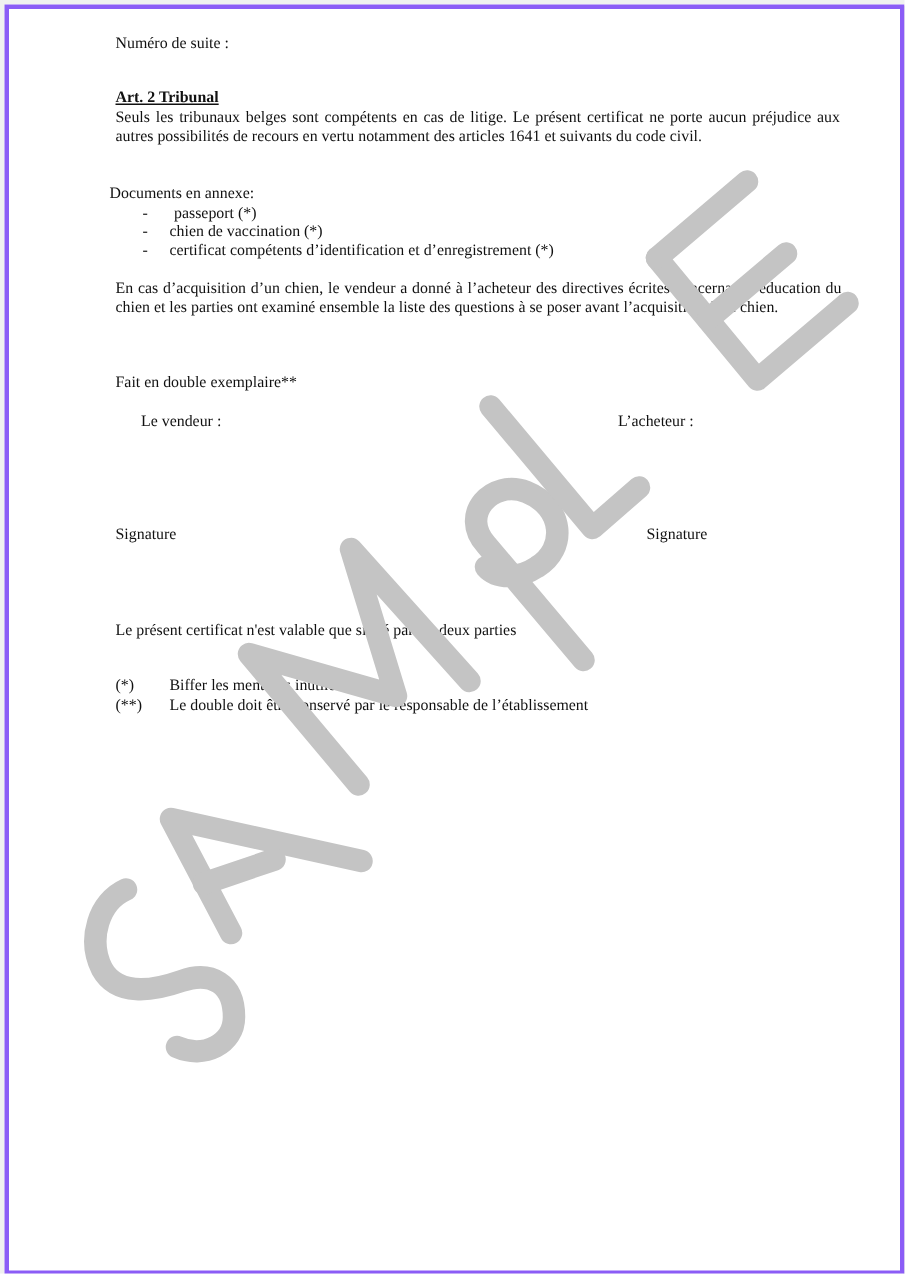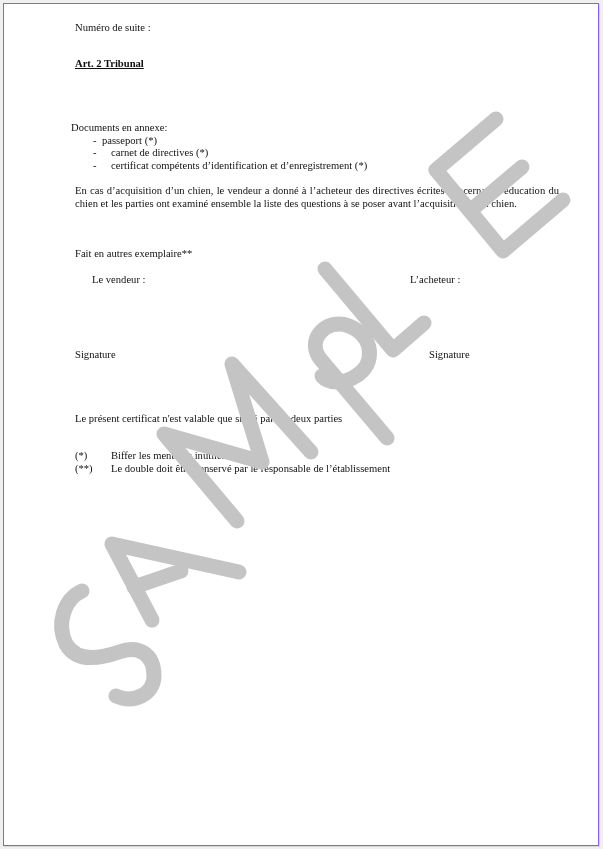--- a/index.html
+++ b/index.html
@@ -9,21 +9,21 @@
     position: relative;
     overflow: hidden;
     font-family: "Liberation Serif", "DejaVu Serif", serif;
     color: #111;
   }
   .page {
     position: absolute;
     left: 3px; top: 3px;
     width: 594px; height: 841px;
     background: #ffffff;
-    border: 1px solid #8b5cf6;
+    border: 3px solid #8b5cf6;
     box-shadow: 1px 1px 0 #d8d8d8;
     overflow: hidden;
   }
   .t {
     position: absolute;
     font-size: 10.6px;
     line-height: 12.6px;
     white-space: nowrap;
   }
   .title { font-weight: bold; text-decoration: underline; }
@@ -39,37 +39,38 @@
   }
 </style>
 </head>
 <body>
 
 <div class="page">
 
   <div class="t" style="left:71px; top:18px;">Numéro de suite :</div>
 
   <div class="t title" style="left:71px; top:54px;">Art. 2   Tribunal</div>
+  <div class="t just" style="left:71px; top:67px; width:483px;">Seuls les tribunaux belges sont compétents en cas de  litige. Le présent certificat ne porte aucun préjudice aux autres possibilités de recours en vertu notamment des articles 1641 et suivants du code civil.</div>
 
   <div class="t" style="left:67px; top:118px;">Documents en annexe:</div>
 
   <div>
     <div class="t" style="left:89px; top:131px;">-</div>
-    <div class="t" style="left:98px; top:131px;">passeport (*)</div>
+    <div class="t" style="left:110px; top:131px;">passeport (*)</div>
 
     <div class="t" style="left:89px; top:143px;">-</div>
-    <div class="t" style="left:107px; top:143px;">carnet de directives (*)</div>
+    <div class="t" style="left:107px; top:143px;">chien de vaccination (*)</div>
 
     <div class="t" style="left:89px; top:156px;">-</div>
     <div class="t" style="left:107px; top:156px;">certificat compétents d’identification et d’enregistrement (*)</div>
   </div>
 
   <div class="t just" style="left:71px; top:181px; width:484px;">En cas d’acquisition d’un chien, le vendeur a donné à l’acheteur des directives écrites concernant l’éducation du chien et les parties ont examiné ensemble la liste des questions à se poser avant l’acquisition d’un chien.</div>
 
-  <div class="t" style="left:71px; top:244px;">Fait en autres exemplaire**</div>
+  <div class="t" style="left:71px; top:244px;">Fait en double exemplaire**</div>
 
   <div class="t" style="left:71px; top:270px;margin-left:17px;">Le vendeur :</div>
   <div class="t" style="left:406px; top:270px;">L’acheteur :</div>
 
   <div class="t" style="left:71px; top:345px;">Signature</div>
   <div class="t" style="left:425px; top:345px;">Signature</div>
 
   <div class="t" style="left:71px; top:409px;">Le présent certificat n'est valable que signé par les deux parties</div>
 
   <div>

